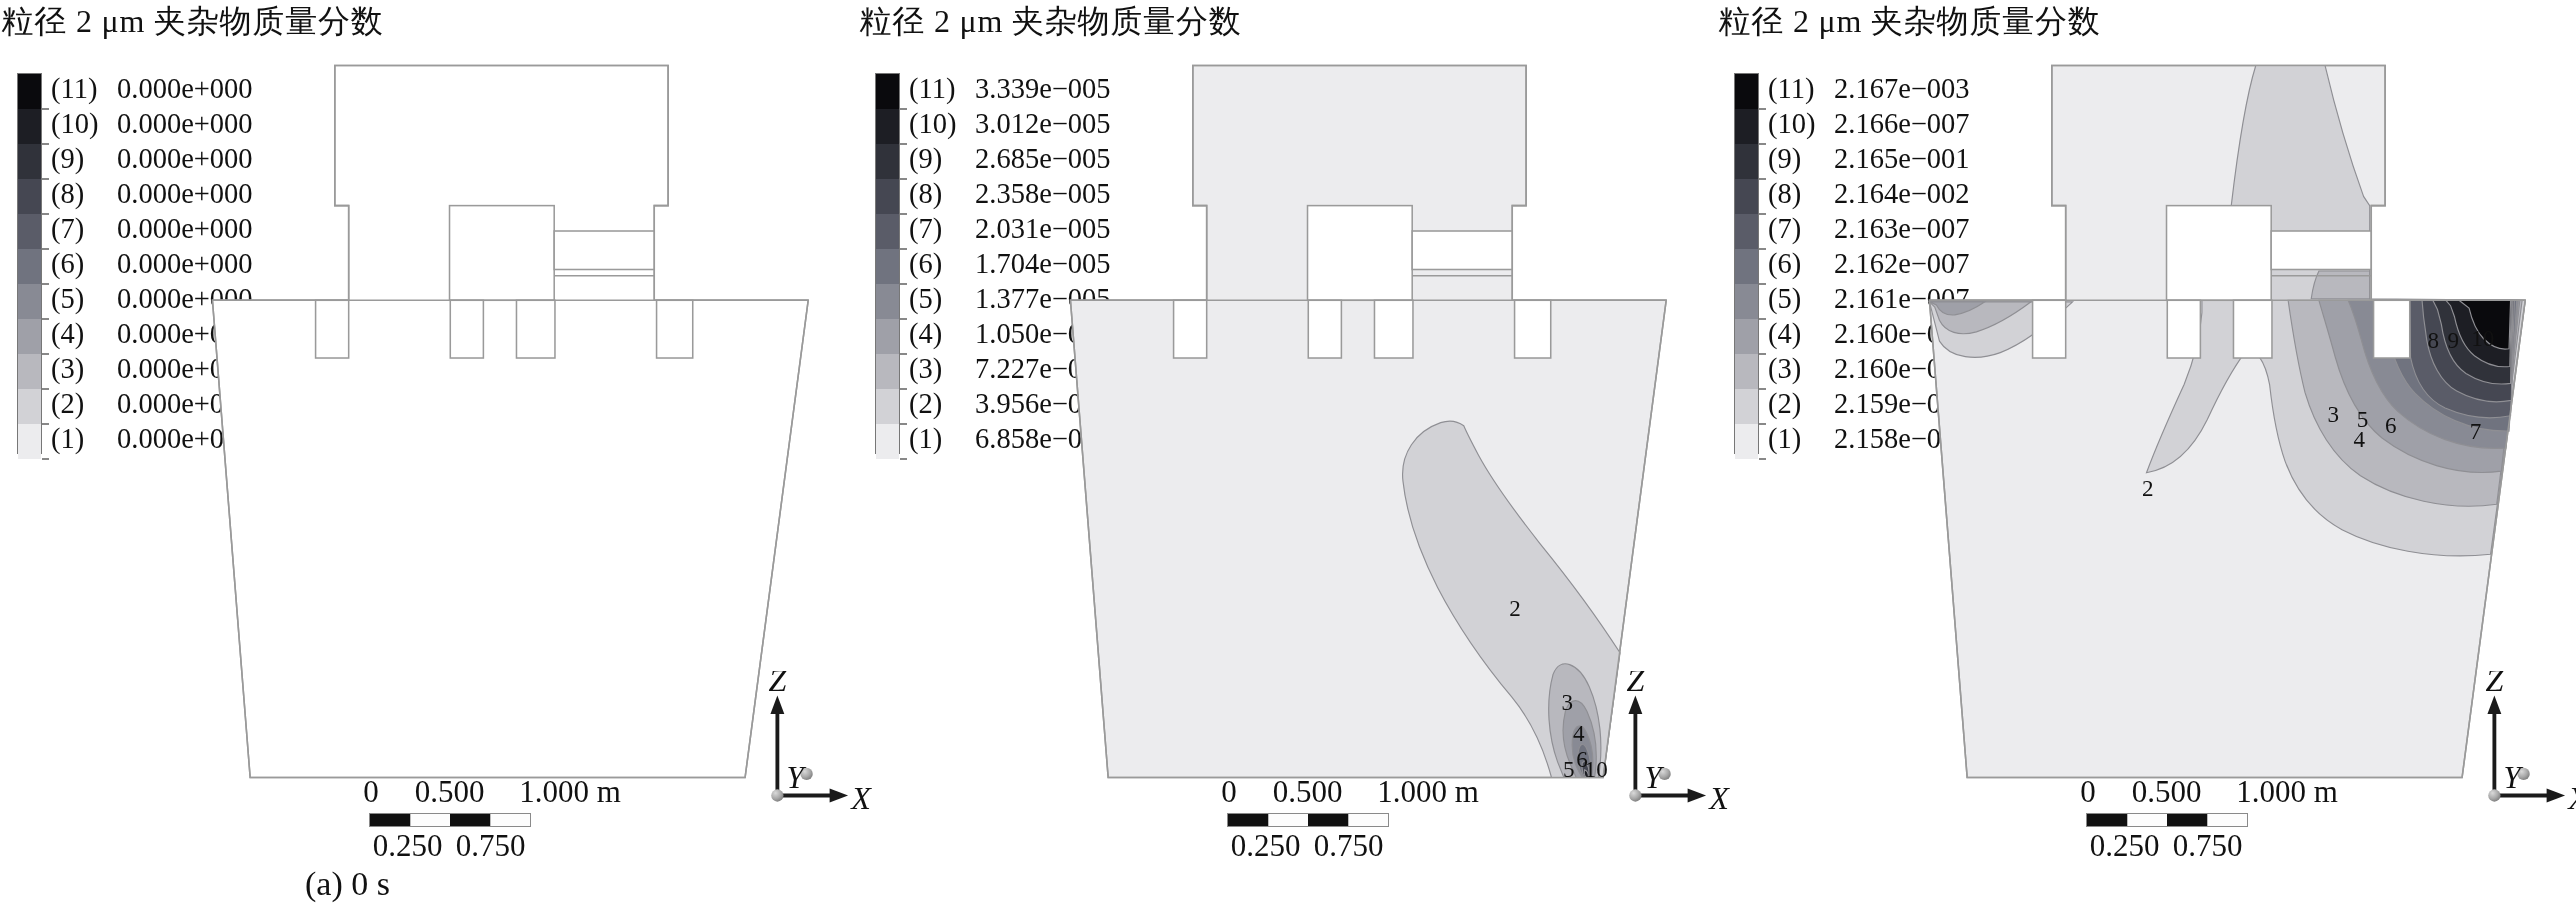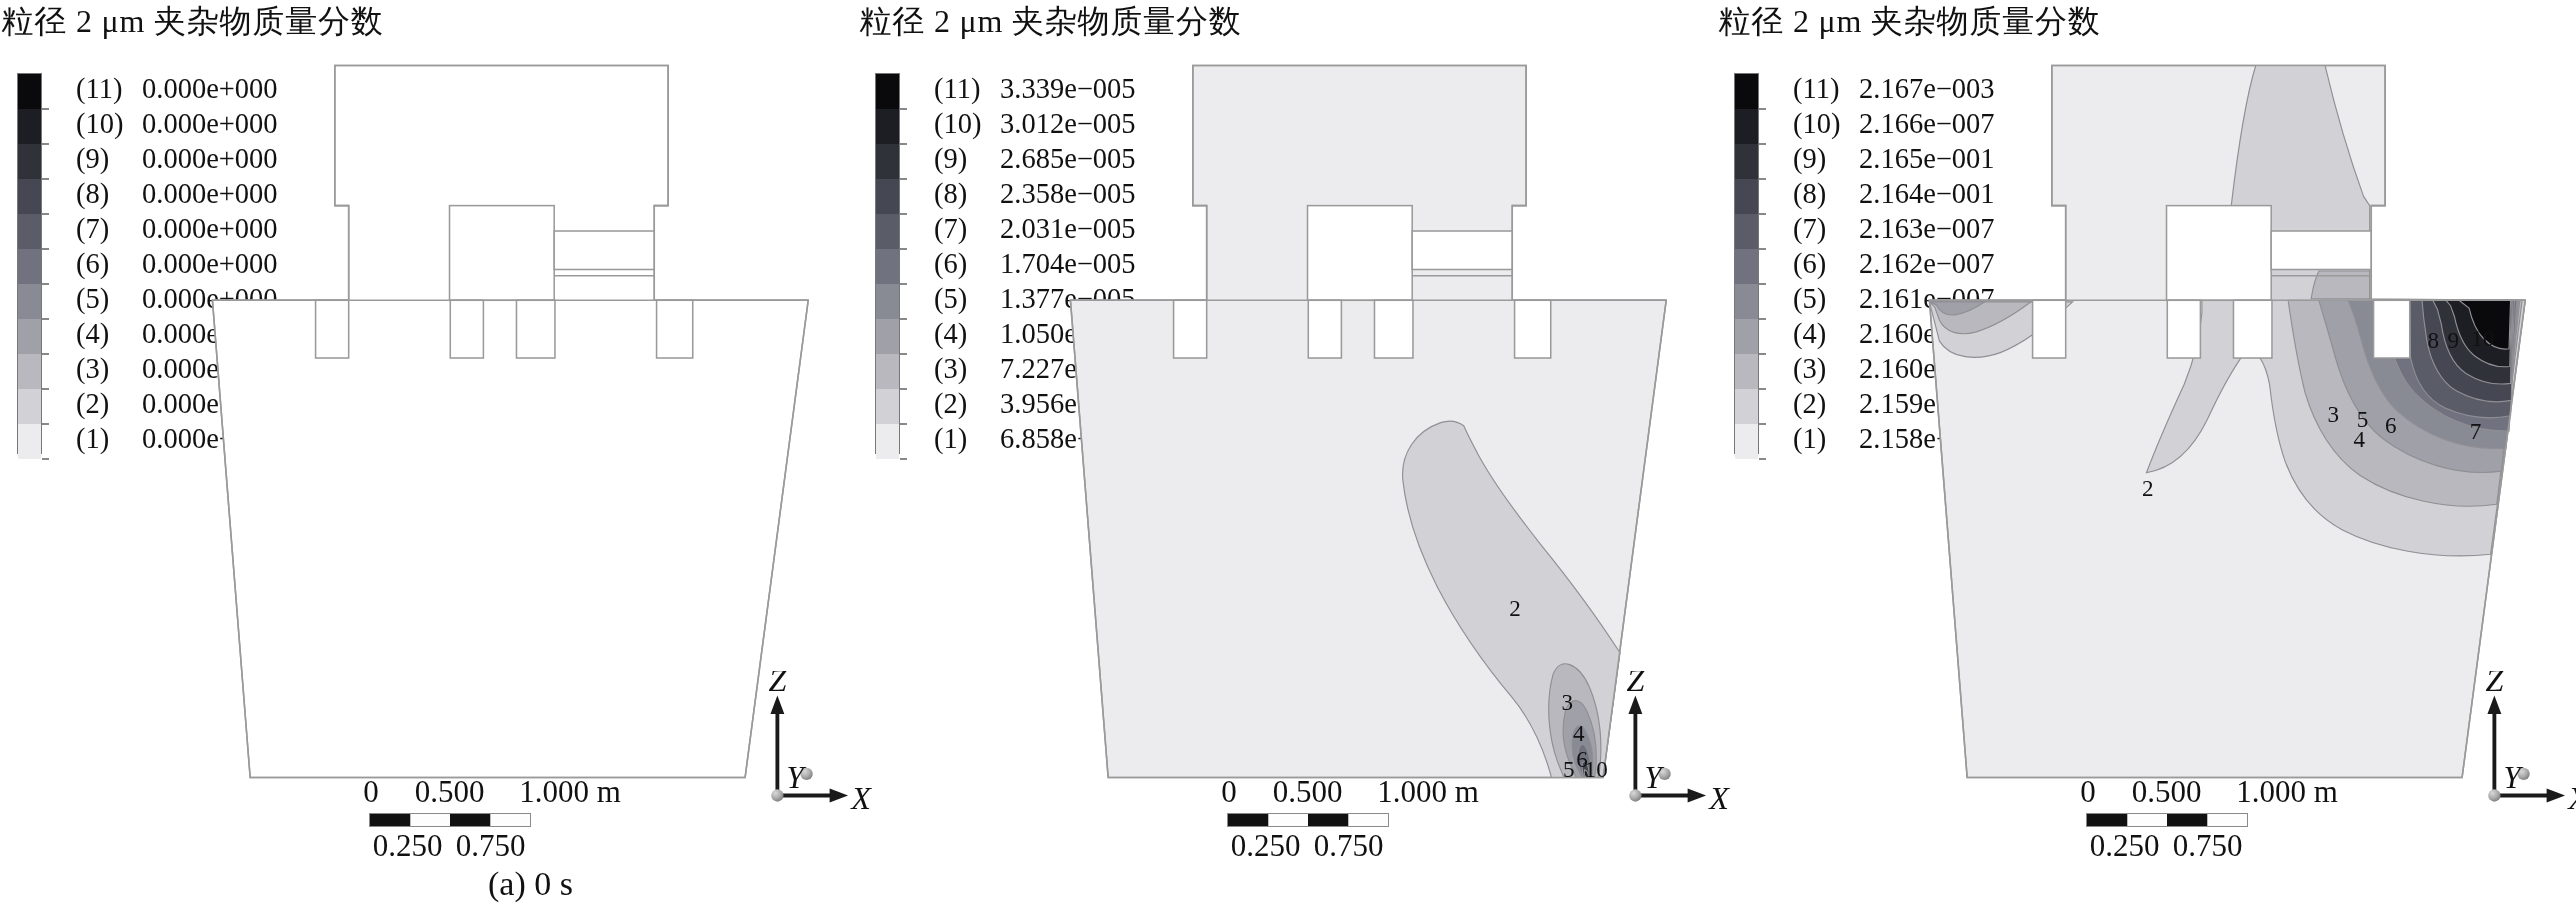--- a/index.html
+++ b/index.html
@@ -4,35 +4,35 @@
 <style>
   html,body{margin:0;padding:0;background:#fff;}
   #stage{position:relative;width:2576px;height:920px;background:#fff;overflow:hidden;
          font-family:"Liberation Serif","DejaVu Serif",serif;color:#111;}
   .panel{position:absolute;top:0;width:859px;height:920px;}
   .ptitle{position:absolute;left:1.5px;top:0;font-size:32px;font-weight:500;white-space:nowrap;letter-spacing:0.8px;}
   .colorbar{position:absolute;left:17px;top:73px;width:25.4px;height:381px;border:0.8px solid #777;box-sizing:border-box;}
   .cband{width:100%;height:35px;position:relative;}
   .cband .tick{position:absolute;right:-7.7px;bottom:-0.8px;width:7px;height:1.5px;background:#888;}
   .legend{position:absolute;left:51px;top:71px;}
-  .lrow{height:35px;line-height:35px;font-size:28.5px;white-space:nowrap;margin-left:25px;}
+  .lrow{height:35px;line-height:35px;font-size:28.5px;white-space:nowrap;}
   .lrow .idx{display:inline-block;min-width:66px;}
   .plot,.triad{position:absolute;left:0;top:0;}
   .triad{left:748px;top:671px;}
   .slabel{position:absolute;font-size:31px;text-align:center;white-space:nowrap;}
   .sl0{left:354px;top:774px;width:34px;}
   .sl500{left:408px;top:774px;width:83px;}
   .sl1000{left:497px;top:774px;width:146px;text-align:center;}
   .sbar{position:absolute;left:369px;top:813px;width:160px;height:11.5px;border:0.8px solid #8a8a8a;display:flex;}
   .sbar .seg{flex:1 1 25%;height:100%;}
   .seg.b{background:#111;}
   .seg.w{background:#fdfdfd;border-left:0.8px solid #bbb;}
   .sb250{left:363px;top:828px;width:89px;}
   .sb750{left:446px;top:828px;width:89px;}
-  .scap{position:absolute;left:305px;top:865px;width:268px;text-align:right;font-size:34px;white-space:nowrap;}
+  .scap{position:absolute;left:305px;top:865px;width:268px;text-align:left;font-size:34px;white-space:nowrap;}
   text.clab{font-family:"Liberation Serif",serif;font-size:30px;fill:#111;}
   text.axl{font-family:"Liberation Serif",serif;font-size:42px;font-style:italic;fill:#111;}
   text.axl.y{font-size:40px;}
 </style>
 </head>
 <body>
 
 <svg width="0" height="0" style="position:absolute" aria-hidden="true">
   <defs>
     <radialGradient id="ballg" cx="35%" cy="30%" r="75%">
@@ -268,21 +268,21 @@
         </div>
         <div class="cband" style="background: rgb(236, 236, 238);">
           <div class="tick"></div>
         </div>
       </div>
     <div class="legend">
 
     <div class="lrow"><span class="idx">(11)</span><span>2.167e−003</span></div>
         <div class="lrow"><span class="idx">(10)</span><span>2.166e−007</span></div>
         <div class="lrow"><span class="idx">(9)</span><span>2.165e−001</span></div>
-        <div class="lrow"><span class="idx">(8)</span><span>2.164e−001</span></div>
+        <div class="lrow"><span class="idx">(8)</span><span>2.164e−002</span></div>
         <div class="lrow"><span class="idx">(7)</span><span>2.163e−007</span></div>
         <div class="lrow"><span class="idx">(6)</span><span>2.162e−007</span></div>
         <div class="lrow"><span class="idx">(5)</span><span>2.161e−007</span></div>
         <div class="lrow"><span class="idx">(4)</span><span>2.160e−007</span></div>
         <div class="lrow"><span class="idx">(3)</span><span>2.160e−007</span></div>
         <div class="lrow"><span class="idx">(2)</span><span>2.159e−007</span></div>
         <div class="lrow"><span class="idx">(1)</span><span>2.158e−007</span></div>
       </div>
     <svg class="plot" width="859" height="920" viewBox="0 0 1116 1195">
       <use href="#pDomain" fill="#ececee" stroke="#9a9a9a" stroke-width="2"></use>

